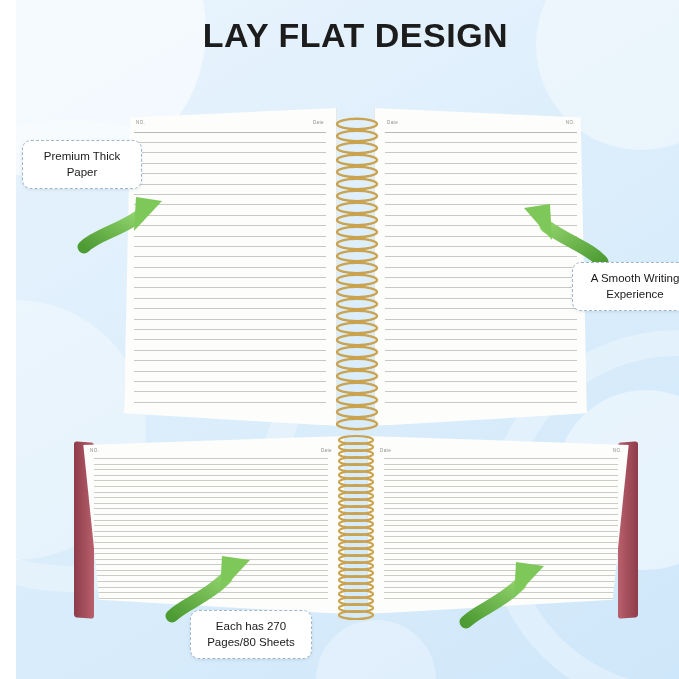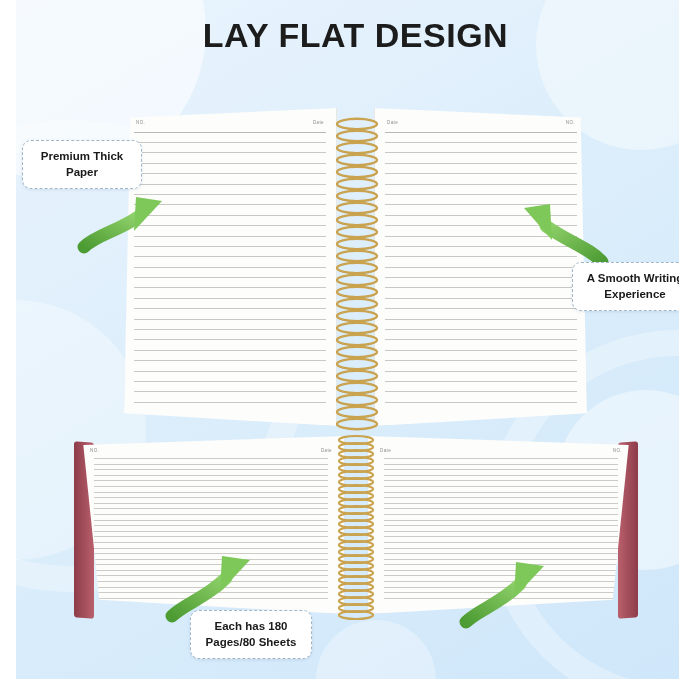--- a/index.html
+++ b/index.html
@@ -188,21 +188,20 @@
     position: absolute;
     background: #ffffff;
     border: 1.5px dashed #9fb6c9;
     border-radius: 9px;
     padding: 8px 10px;
     font-size: 11.5px;
     line-height: 1.35;
     color: #1a1a1a;
     text-align: center;
     box-shadow: 0 1px 3px rgba(60,90,120,0.12);
-    font-weight: bold;
   }
   .c-premium { left: 6px; top: 140px; width: 98px; }
   .c-smooth  { left: 556px; top: 262px; width: 104px; }
   .c-pages   { left: 174px; top: 610px; width: 100px; }
   .c-lines   { left: 432px; top: 616px; width: 104px; }
 
   .arrow {
     position: absolute;
     pointer-events: none;
   }
@@ -477,15 +476,15 @@
         <stop offset="0%" stop-color="#4d9b33"></stop>
           <stop offset="100%" stop-color="#8fd16a"></stop>
       </linearGradient>
     </defs>
     <path d="M14 70 C 26 58, 48 52, 68 32" stroke="url(#gD)" stroke-width="13" fill="none" stroke-linecap="round"></path>
     <polygon points="62,46 92,14 64,10" fill="#7ec85a"></polygon>
   </svg>
 
   <div class="callout c-premium">Premium Thick Paper</div>
   <div class="callout c-smooth">A Smooth Writing Experience</div>
-  <div class="callout c-pages">Each has 180 Pages/80 Sheets</div>
+  <div class="callout c-pages">Each has 270 Pages/80 Sheets</div>
 
 </div>
 
 </body></html>

